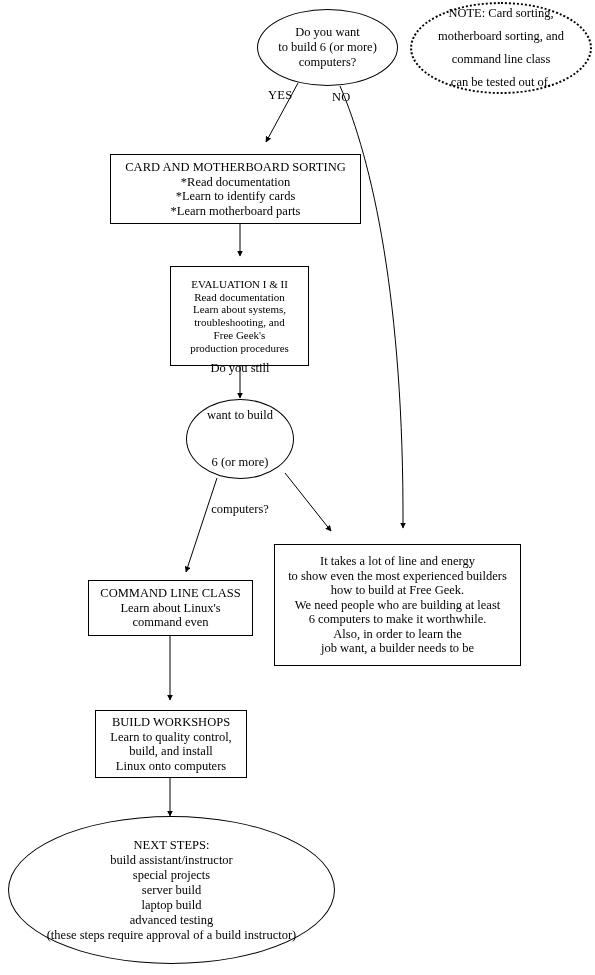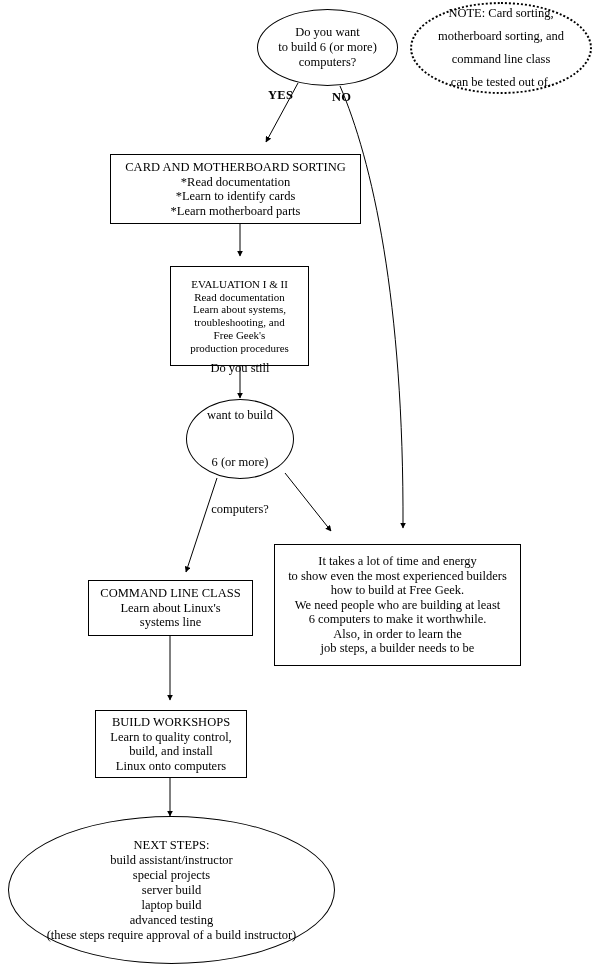--- a/index.html
+++ b/index.html
@@ -28,21 +28,20 @@
     background:#ffffff;
     border:2px dotted #000000;border-radius:50%;
     display:flex;flex-direction:column;align-items:center;justify-content:center;
     text-align:center;line-height:1.2;
   }
   .ttl{display:block;}
   .ln{display:block;white-space:nowrap;}
   .edge-label{
     position:absolute;font-size:12.5px;letter-spacing:.3px;
     background:transparent;
-    font-weight:bold;
   }
 </style>
 </head>
 <body>
 
 <div id="canvas">
 
   <svg class="edges" viewBox="0 0 595 975" xmlns="http://www.w3.org/2000/svg">
     <defs>
       <marker id="arrow" viewBox="0 0 10 10" refX="9" refY="5" markerWidth="6" markerHeight="6" orient="auto-start-reverse">
@@ -100,33 +99,33 @@
   </div>
 
   <div class="node ellipse" style="left:186px;top:399px;width:108px;height:80px;font-size:12.5px;gap:32px;">
     <span class="ln">Do you still</span>
     <span class="ln">want to build</span>
     <span class="ln">6 (or more)</span>
     <span class="ln">computers?</span>
   </div>
 
   <div class="node box" style="left:274px;top:536px;width:247px;height:122px;font-size:12.5px;">
-    <span class="ln">It takes a lot of time and energy</span>
+    <span class="ln">It takes a lot of line and energy</span>
     <span class="ln">to show even the most experienced builders</span>
     <span class="ln">how to build at Free Geek.</span>
     <span class="ln">We need people who are building at least</span>
     <span class="ln">6 computers to make it worthwhile.</span>
     <span class="ln">Also, in order to learn the</span>
-    <span class="ln">job steps, a builder needs to be</span>
+    <span class="ln">job want, a builder needs to be</span>
   </div>
 
   <div class="node box" style="left:88px;top:572px;width:165px;height:56px;font-size:12.5px;">
     <span class="ttl">COMMAND LINE CLASS</span>
     <span class="ln">Learn about Linux's</span>
-    <span class="ln">systems line</span>
+    <span class="ln">command even</span>
   </div>
 
   <div class="node box" style="left:95px;top:702px;width:152px;height:68px;font-size:12.5px;">
     <span class="ttl">BUILD WORKSHOPS</span>
     <span class="ln">Learn to quality control,</span>
     <span class="ln">build, and install</span>
     <span class="ln">Linux onto computers</span>
   </div>
 
   <div class="node ellipse" style="left:8px;top:816px;width:327px;height:148px;font-size:12.5px;">

